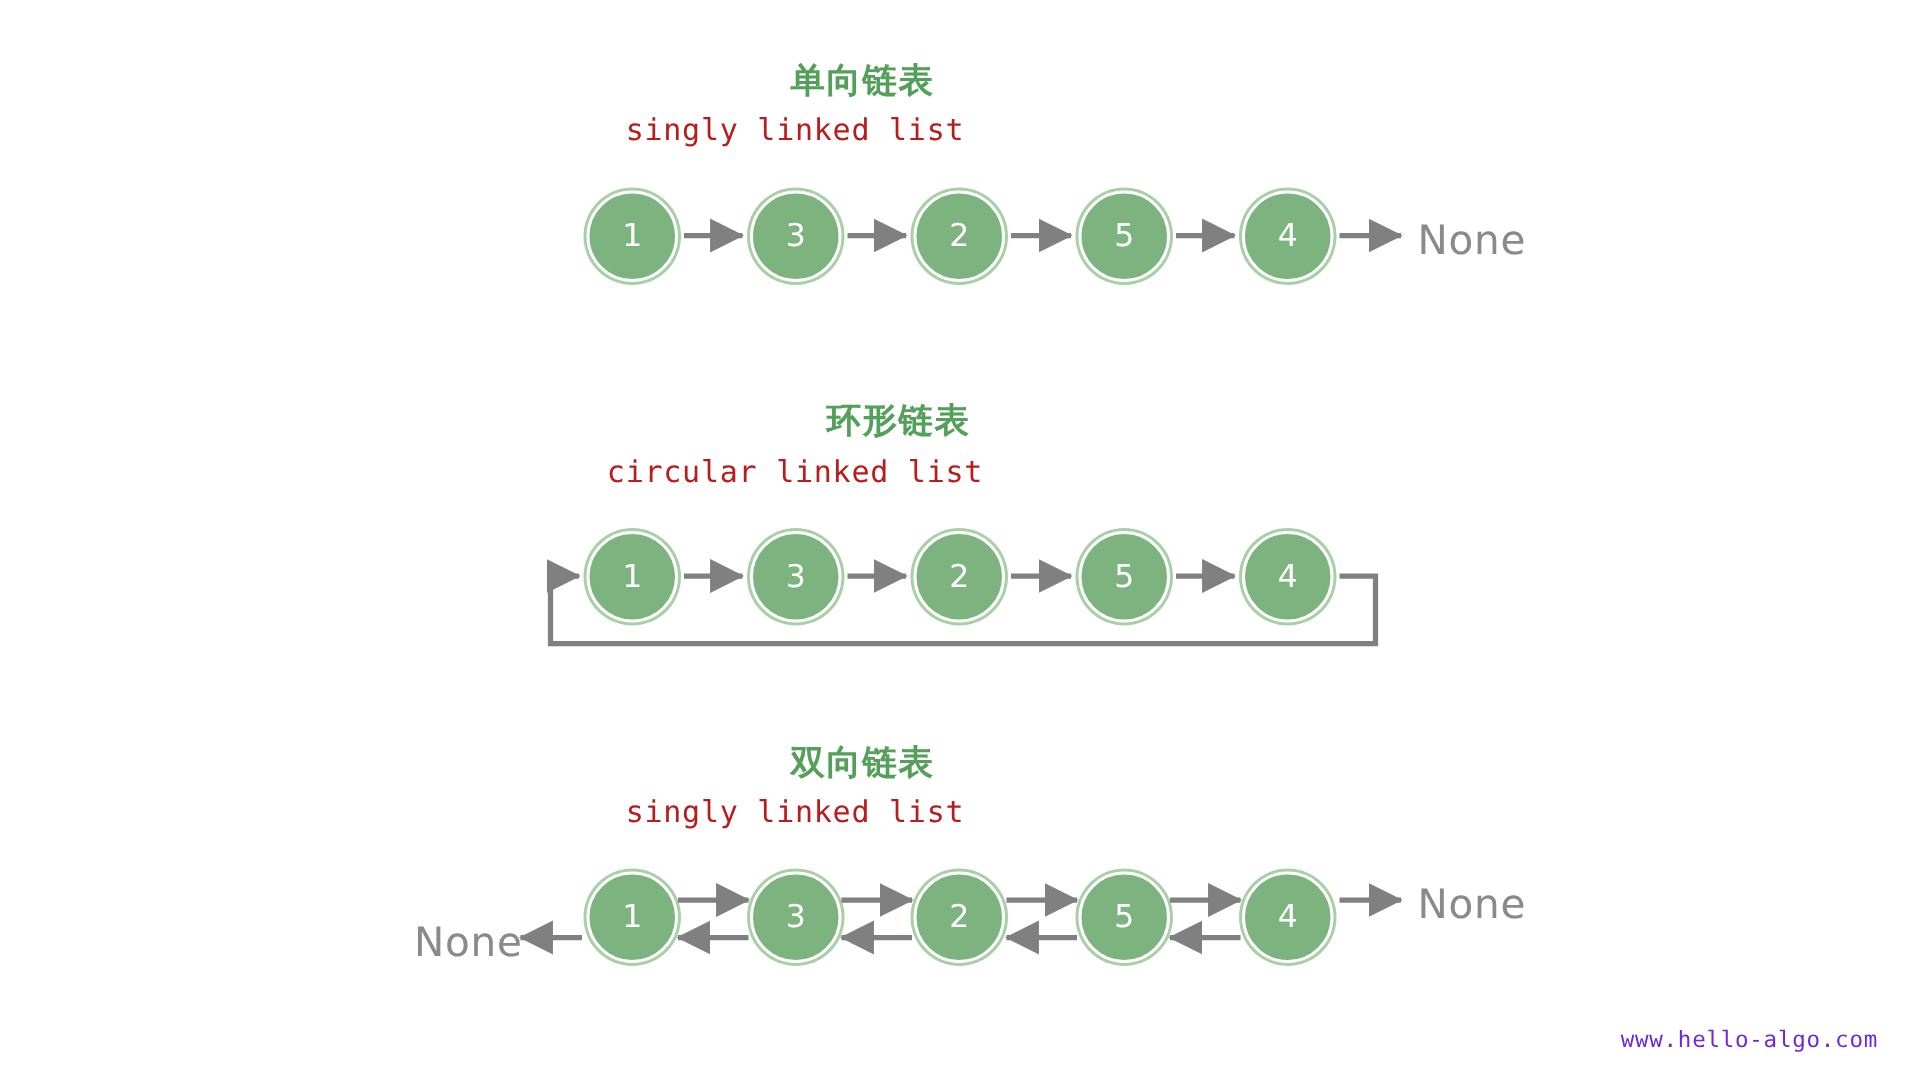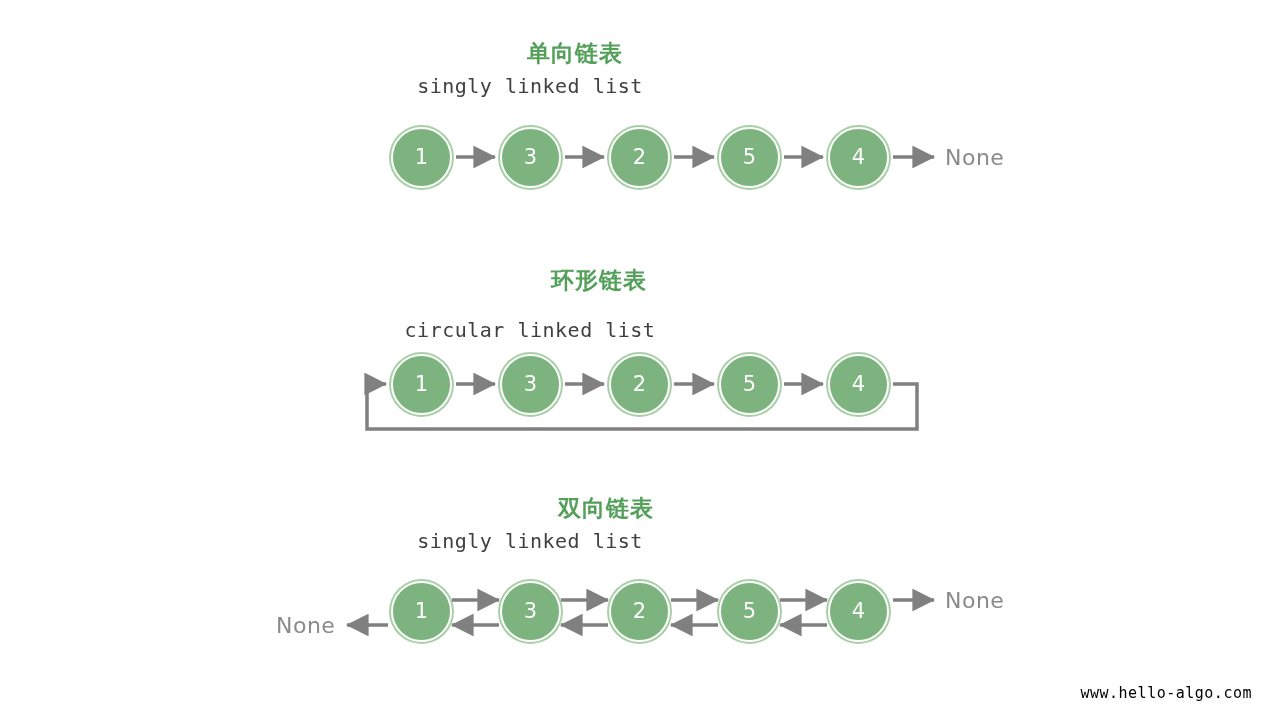--- a/index.html
+++ b/index.html
@@ -31,21 +31,21 @@
     font-weight: bold;
     font-size: 23px;
     letter-spacing: 1px;
     margin-left: 45px;
   }
   .section-subtitle {
     position: absolute;
     width: 100%;
     left: 0;
     text-align: center;
-    color: #404040;
+    color: #b91c1c;
     font-family: "DejaVu Sans Mono", monospace;
     font-size: 20px;
     letter-spacing: 0.5px;
   }
   
   .title-block { position: absolute; left: 0; width: 1060px; }
 
   
   .node {
     position: absolute;
@@ -63,38 +63,38 @@
     font-family: "DejaVu Sans", sans-serif;
     font-size: 21px;
     line-height: 1;
   }
 
   
   .none-label {
     position: absolute;
     color: #8a8a8a;
     font-family: "DejaVu Sans", sans-serif;
-    font-size: 22px;
+    font-size: 27px;
     letter-spacing: 0.5px;
     white-space: nowrap;
   }
 
   svg.wires {
     position: absolute;
     inset: 0;
     width: 1280px;
     height: 720px;
     pointer-events: none;
   }
 
   .watermark {
     position: absolute;
     right: 28px;
     bottom: 18px;
-    color: #000000;
+    color: #6d28d9;
     font-family: "DejaVu Sans Mono", monospace;
     font-size: 15px;
     letter-spacing: 0.5px;
   }
 </style>
 </head>
 <body>
 
 <div class="canvas">
 
@@ -119,41 +119,41 @@
   </div>
   <div class="node" style="left:828px; top:127px;">
     <span>4</span>
   </div>
 
   <div class="none-label" style="left:945px; top:145px;">None</div>
 
   <div class="title-block" style="top:265px;padding-left:24px;">
     <div class="section-title" style="position:relative;">环形链表</div>
   </div>
-  <div class="title-block" style="top:318px;">
+  <div class="title-block" style="top:302px;">
     <div class="section-subtitle" style="position:relative;">circular linked list</div>
   </div>
 
   <div class="node" style="left:391px; top:354px;">
     <span>1</span>
   </div>
   <div class="node" style="left:500px; top:354px;">
     <span>3</span>
   </div>
   <div class="node" style="left:609px; top:354px;">
     <span>2</span>
   </div>
   <div class="node" style="left:719px; top:354px;">
     <span>5</span>
   </div>
   <div class="node" style="left:828px; top:354px;">
     <span>4</span>
   </div>
 
-  <div class="title-block" style="top:493px;padding-left:31px;">
+  <div class="title-block" style="top:493px;">
     <div class="section-title" style="position:relative;">双向链表</div>
   </div>
   <div class="title-block" style="top:529px;">
     <div class="section-subtitle" style="position:relative;">singly linked list</div>
   </div>
 
   <div class="node" style="left:391px; top:581px;">
     <span>1</span>
   </div>
   <div class="node" style="left:500px; top:581px;">

